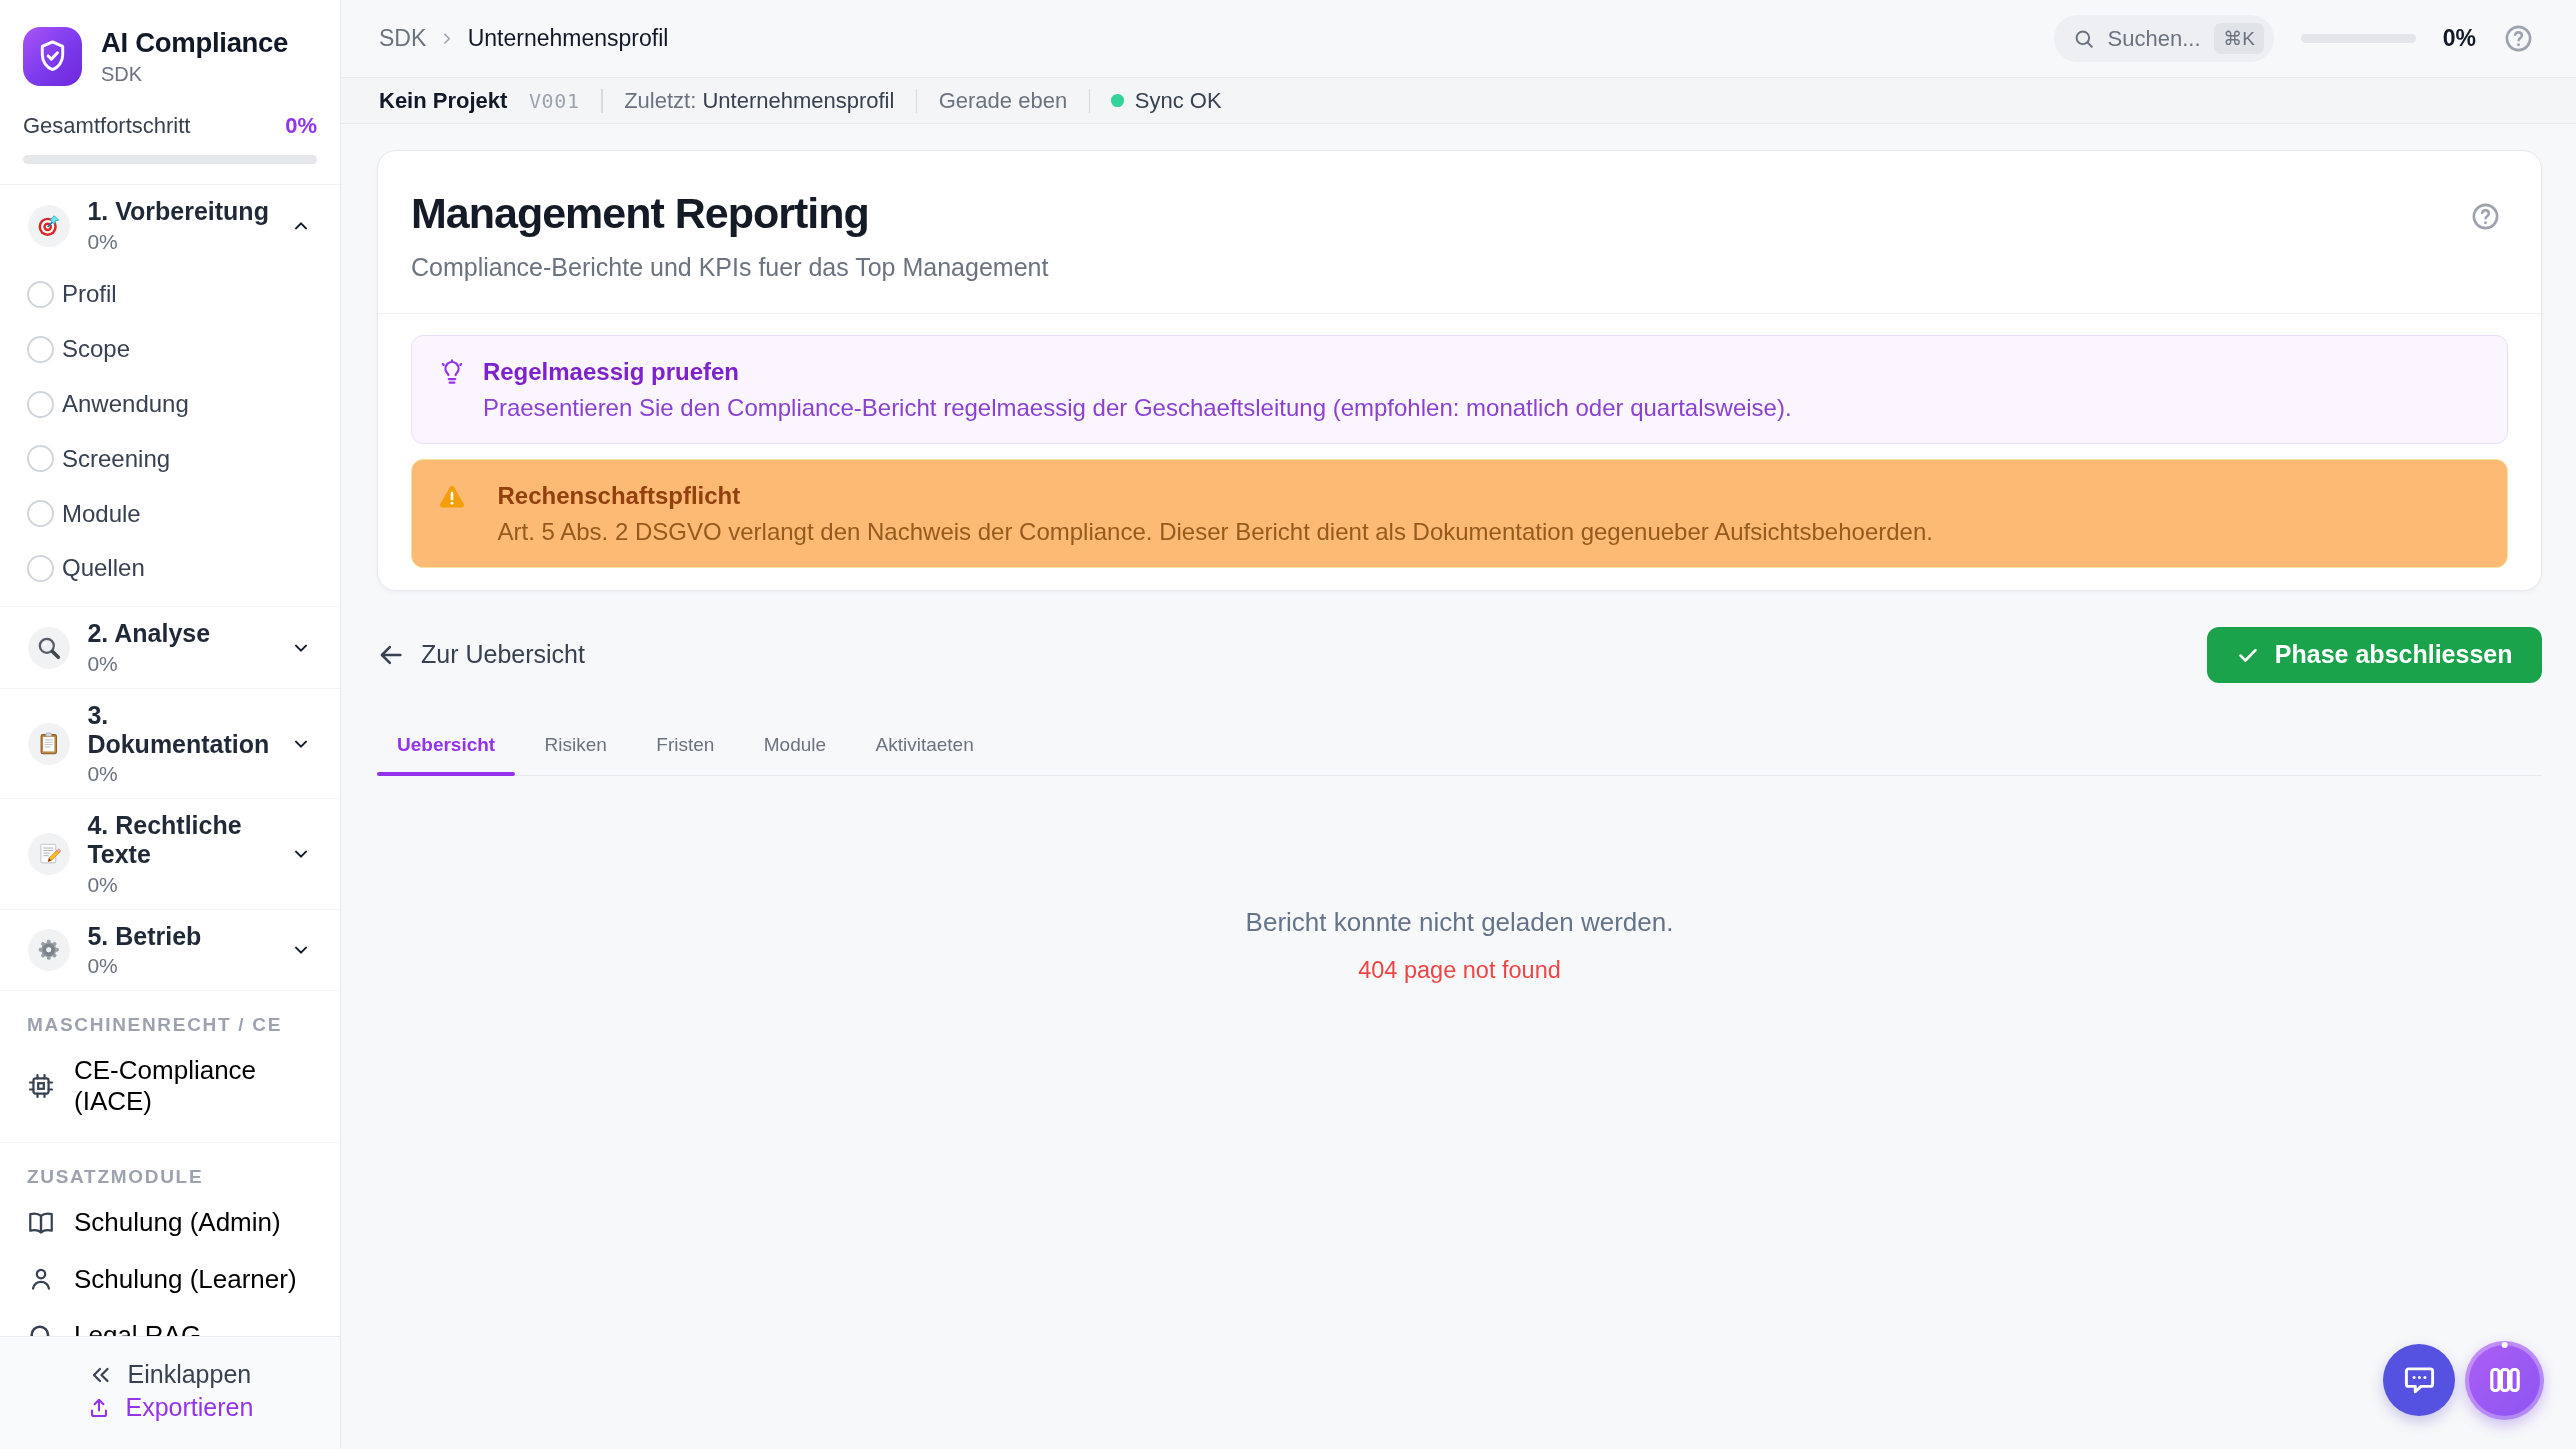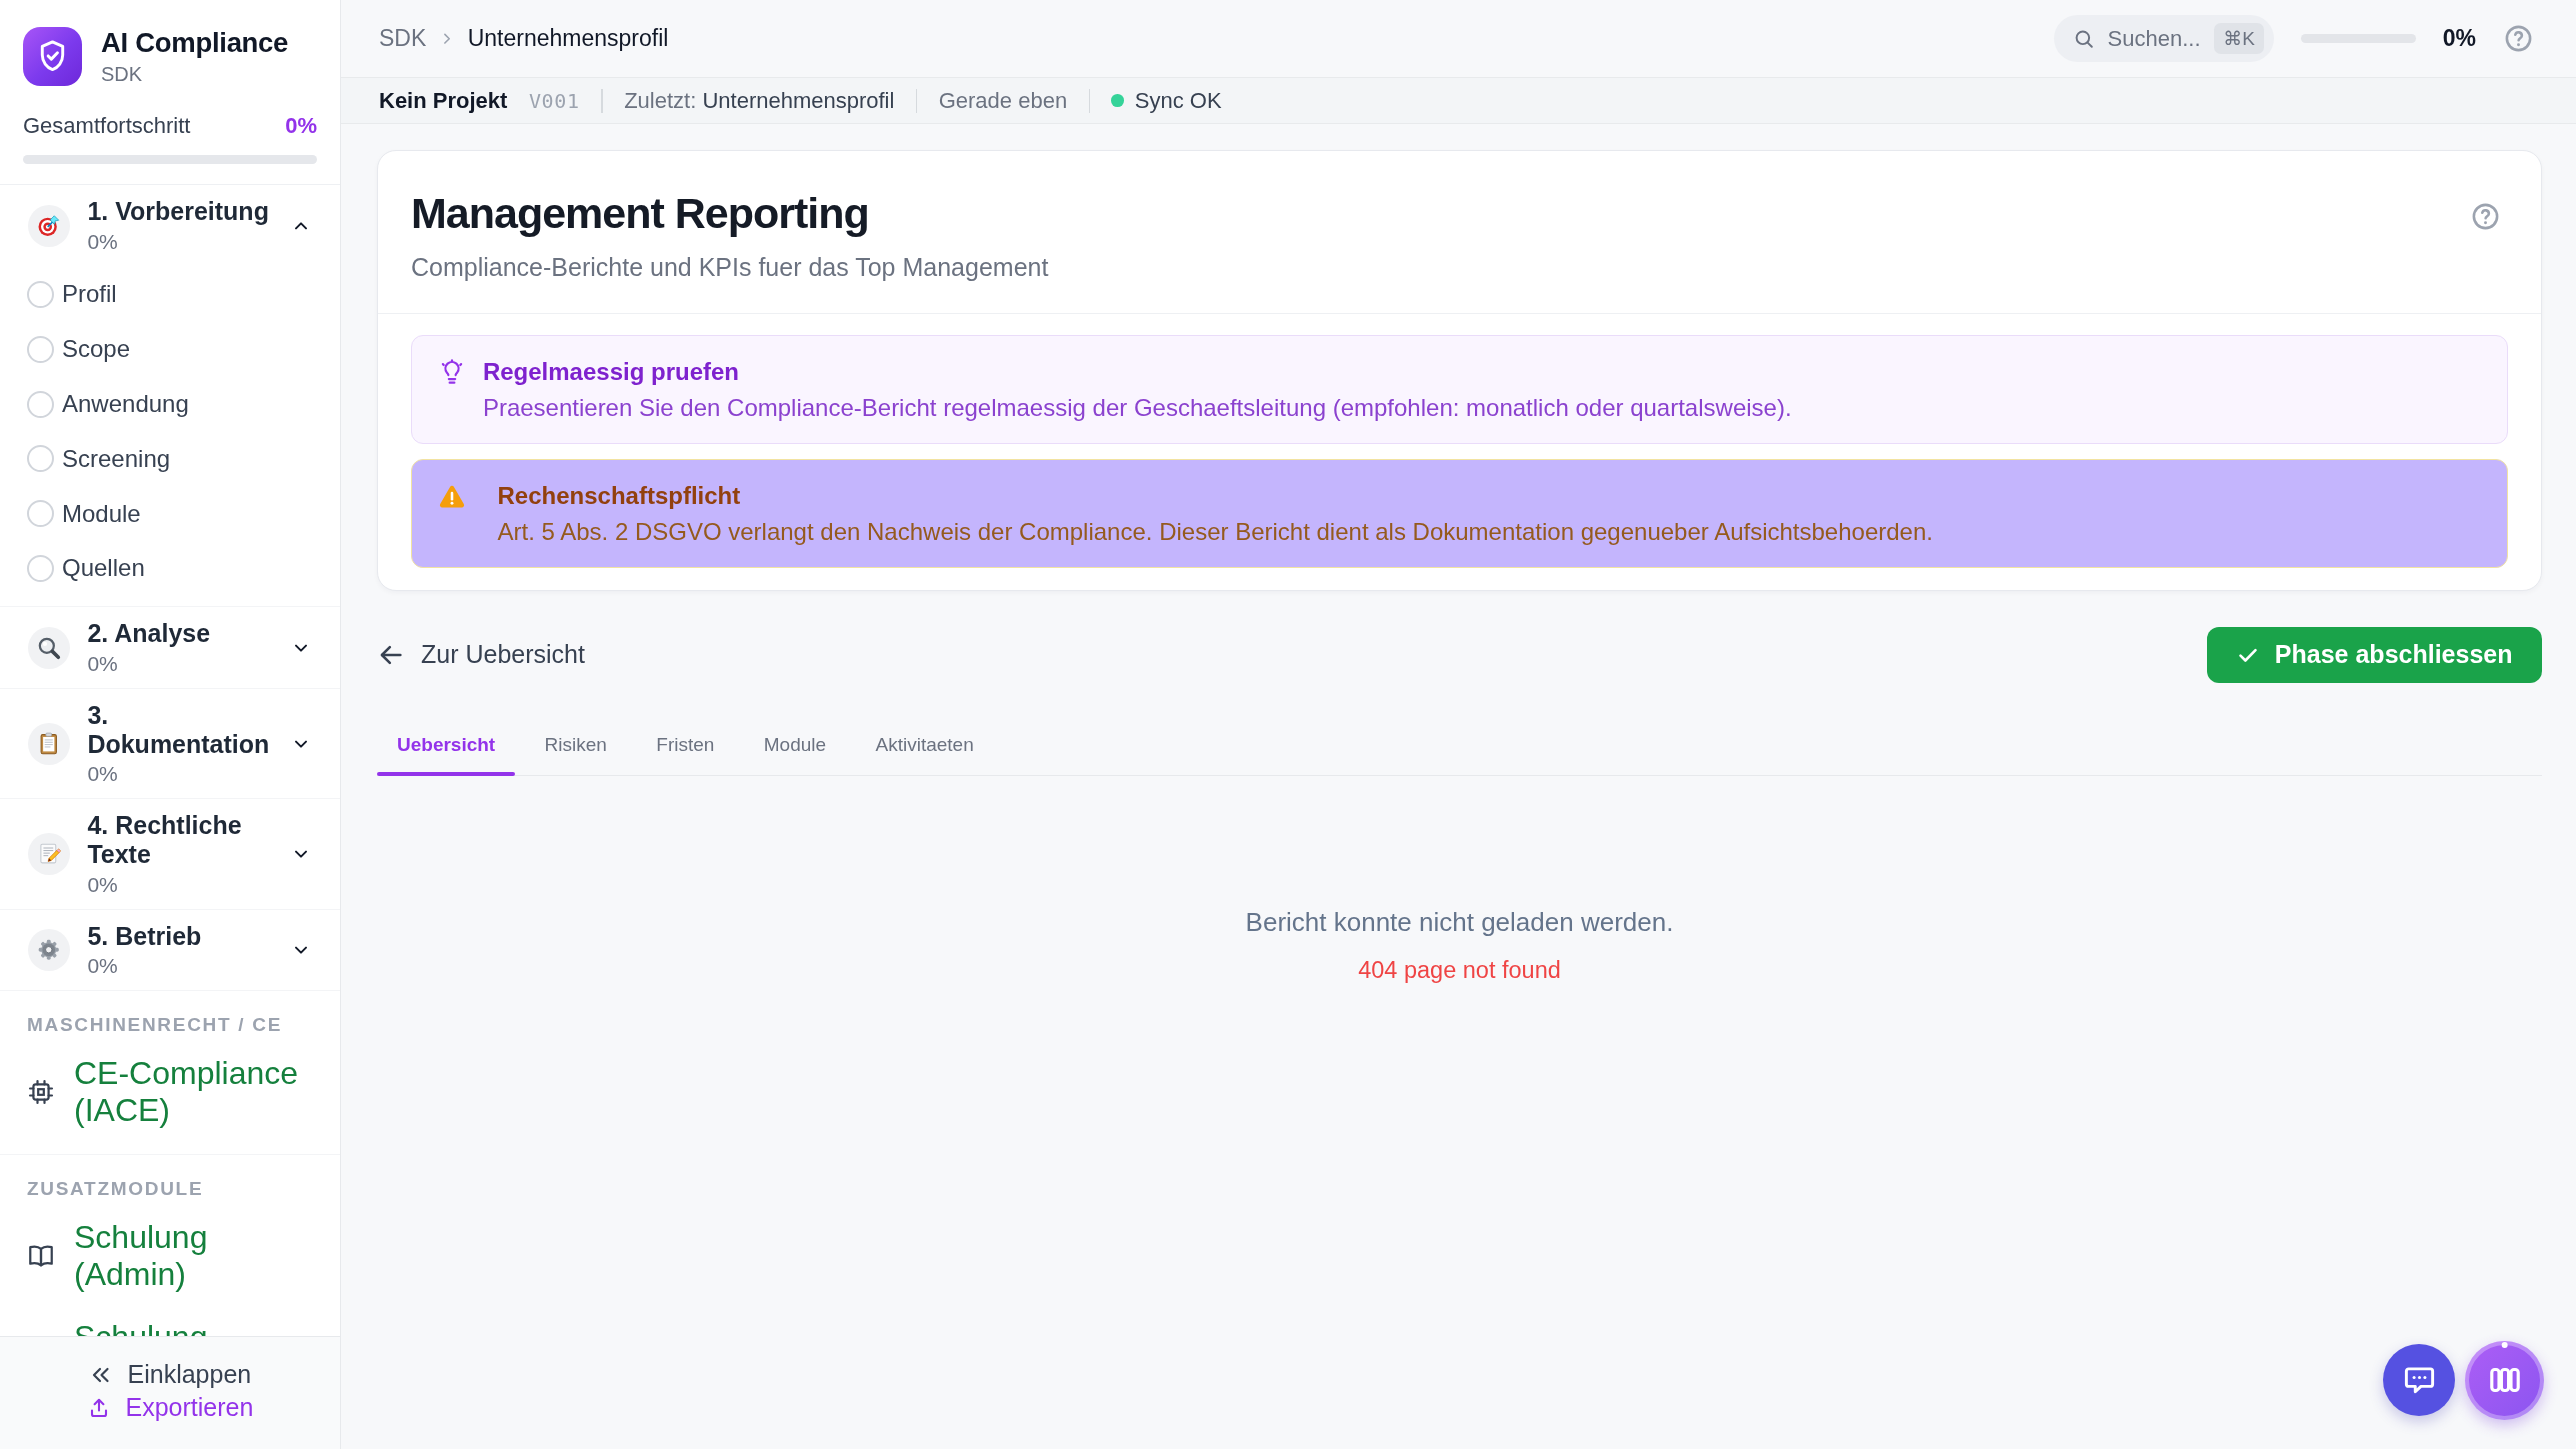--- a/index.html
+++ b/index.html
@@ -51,21 +51,21 @@
   .substep { display:flex; align-items:center; gap:8px; padding:13.4px 0 13.4px 27px; cursor:pointer; }
   .radio { width:27px; height:27px; border-radius:50%; border:2.7px solid #d1d5db; flex:none; background:#fff; }
   .substep-label { font-size:24px; color:#374151; }
 
   .section-label {
     margin:23px 0 6.7px 27px; font-size:19px; font-weight:600; color:#9ca3af;
     letter-spacing:1.7px;
   }
   .module-item { display:flex; align-items:center; gap:19px; padding:12.7px 21.5px 12.7px 27px; cursor:pointer; }
   .module-item svg { width:28px; height:28px; color:#374151; flex:none; }
-  .module-label { font-size:32px; color:#15803d; }
+  .module-label { font-size:26px; color:#000000; }
   .section-sep { border-bottom:1.3px solid #f3f4f6; margin-top:12px; }
 
   .sidebar-footer {
     margin-top:auto; border-top:1.3px solid #e7e9ec; background:#f9fafb;
     padding:23px 0 27px 0; text-align:right;
   }
   .collapse-row, .export-row {
     display:inline-flex; align-items:center; gap:14.8px; font-size:25px; font-weight:500; cursor:pointer;
   }
   .collapse-row { color:#374151; }
@@ -120,21 +120,21 @@
 
   .card-body { padding:21.5px 33px 21.5px 33px; display:flex; flex-direction:column; gap:14.8px; }
   .notice { display:flex; gap:17.4px; border-radius:12px; padding:21.5px 25.5px; align-items:flex-start; }
   .notice svg { width:28px; height:28px; flex:none; margin-top:1.3px; }
   .notice-title { font-size:24px; font-weight:700; }
   .notice-body { font-size:24px; margin-top:8px; }
   .notice.tip { background:#faf5ff; border:1.3px solid #eadcfa; }
   .notice.tip svg { color:#9333ea; }
   .notice.tip .notice-title { color:#7e22ce; }
   .notice.tip .notice-body { color:#8b42cf; }
-  .notice.warn { background:#c4b5fd; border:1.3px solid #f2e3a1;gap:32px; }
+  .notice.warn { background:#fdba74; border:1.3px solid #f2e3a1;gap:32px; }
   .notice.warn .notice-title { color:#92400e; }
   .notice.warn .notice-body { color:#955a1e; }
 
   .actions-row { margin-top:36px; display:flex; align-items:center; justify-content:space-between; }
   .back-link { display:flex; align-items:center; gap:16px; font-size:25px; font-weight:500; color:#374151; cursor:pointer; }
   .back-link svg { width:28px; height:28px; }
   .green-btn {
     display:flex; align-items:center; gap:14.8px; background:#1aa34a; color:#fff;
     border:none; border-radius:12px; height:56px; padding:0 29.5px;
     font-family:inherit; font-size:25px; font-weight:600; cursor:pointer;

